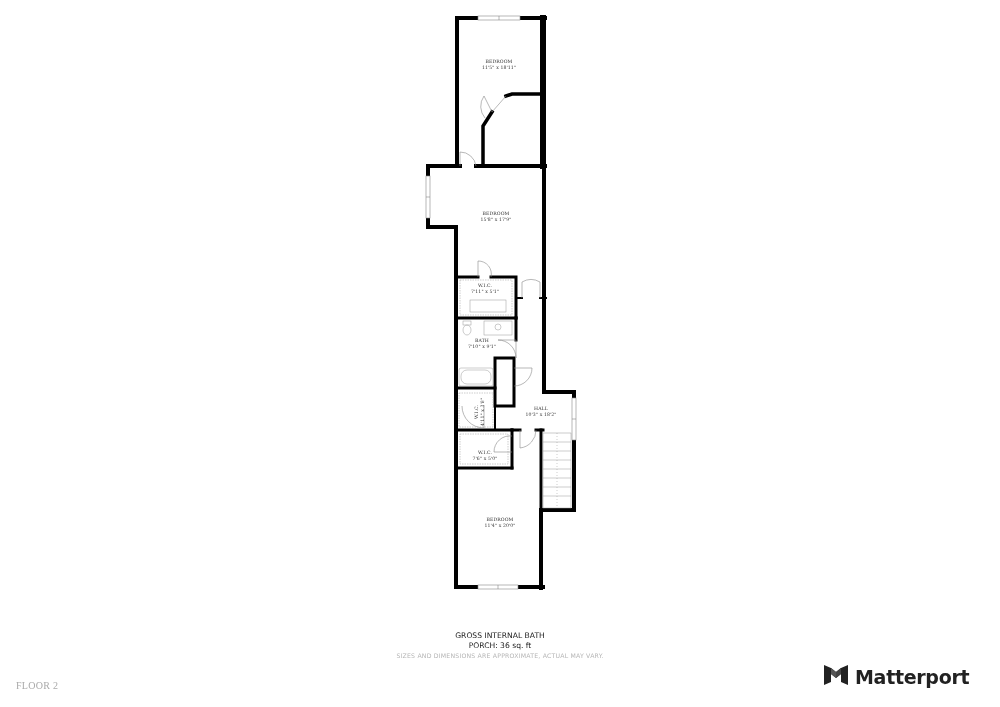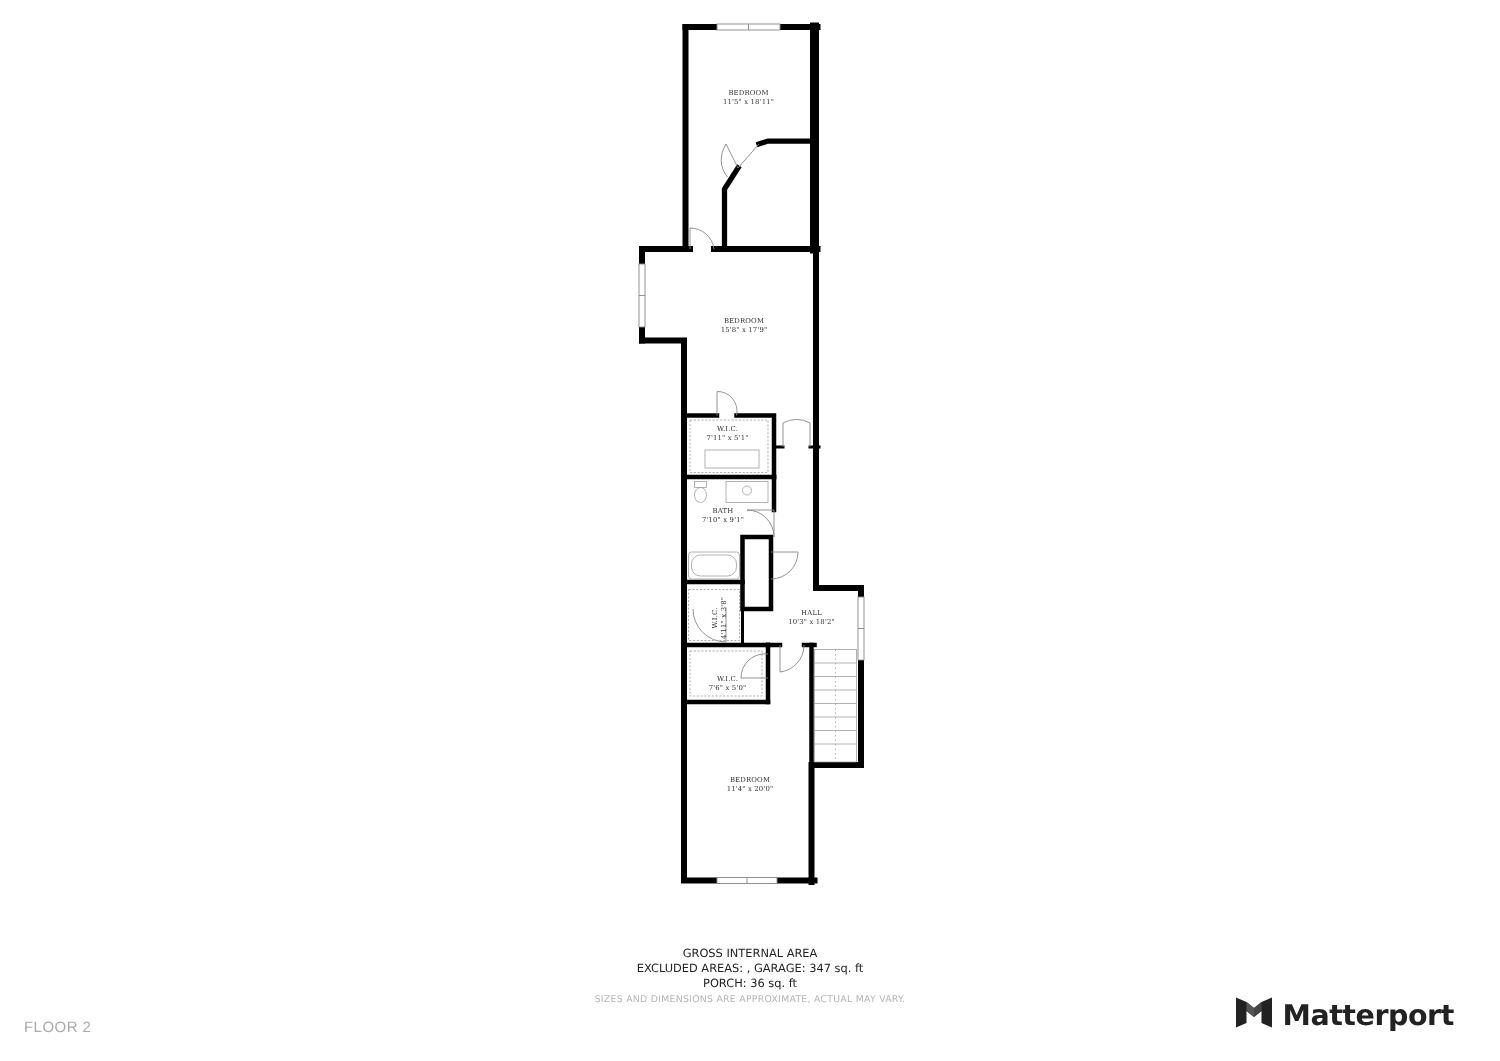--- a/index.html
+++ b/index.html
@@ -1,21 +1,21 @@
 <!DOCTYPE html>
 <html><head>
   <meta charset="utf-8">
   <style>
     html, body { margin: 0; padding: 0; background: #ffffff; }
     body { width: 1000px; height: 707px; position: relative; overflow: hidden; font-family: "DejaVu Sans", sans-serif; }
     #plan { position: absolute; left: 0; top: 0; width: 1000px; height: 707px; }
     .room-label { font-family: "DejaVu Serif", serif; font-size: 4.6px; fill: #333; text-anchor: middle; letter-spacing: 0.1px; }
     .summary { position: absolute; left: 300px; top: 631px; width: 400px; text-align: center; color: #222; font-size: 7.6px; line-height: 10.2px; font-family: "DejaVu Sans", sans-serif; }
     .summary .disclaimer { color: #b5b5b5; font-size: 6.2px; letter-spacing: 0.2px; }
-    .floor-label { position: absolute; left: 16px; top: 680px; font-size: 10px; color: #aaaaaa; font-family: Liberation Sans, sans-serif; letter-spacing: 0.3px; }
+    .floor-label { position: absolute; left: 16px; top: 680px; font-size: 10px; color: #aaaaaa; font-family: Liberation Serif, serif; letter-spacing: 0.3px; }
     .brand { position: absolute; left: 823px; top: 662px; display: flex; align-items: flex-end; gap: 6px; }
     .brand-text { font-family: "DejaVu Sans", sans-serif; font-weight: bold; font-size: 19px; color: #222; letter-spacing: -0.3px; }
   </style>
 </head>
 <body>
 
 <svg id="plan" viewBox="0 0 1000 707" xmlns="http://www.w3.org/2000/svg">
 
   <g fill="none" stroke="#000" stroke-linecap="square" stroke-linejoin="miter">
 
@@ -148,22 +148,21 @@
 
     <text class="room-label" x="485" y="454">W.I.C.</text>
     <text class="room-label" x="485" y="460">7'6" x 5'0"</text>
 
     <text class="room-label" x="500" y="521">BEDROOM</text>
     <text class="room-label" x="500" y="527">11'4" x 20'0"</text>
   </g>
 </svg>
 
 <div class="summary">
-  <div>GROSS INTERNAL AREA</div>
-  <div>EXCLUDED AREAS: , GARAGE: 347 sq. ft</div>
+  <div>GROSS INTERNAL BATH</div>
   <div>PORCH: 36 sq. ft</div>
   <div class="disclaimer">SIZES AND DIMENSIONS ARE APPROXIMATE, ACTUAL MAY VARY.</div>
 </div>
 
 <div class="floor-label">FLOOR 2</div>
 
 <div class="brand">
   <svg width="26" height="26" viewBox="0 0 26 26">
     <path d="M1 3 L8 6 L13 10 L18 6 L25 3 L25 23 L18 20 L18 12 L13 16 L8 12 L8 20 L1 23 Z" fill="#222"></path>
     <path d="M8 6 L13 10 L13 16 L8 12 Z" fill="#555"></path>

